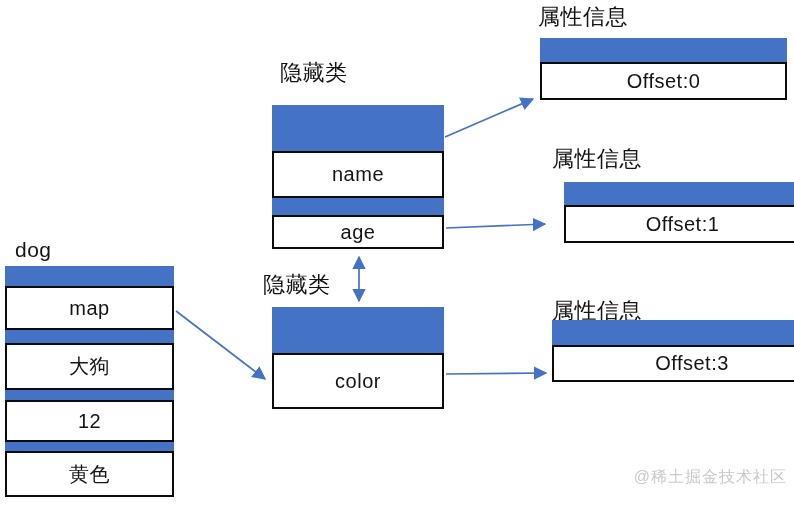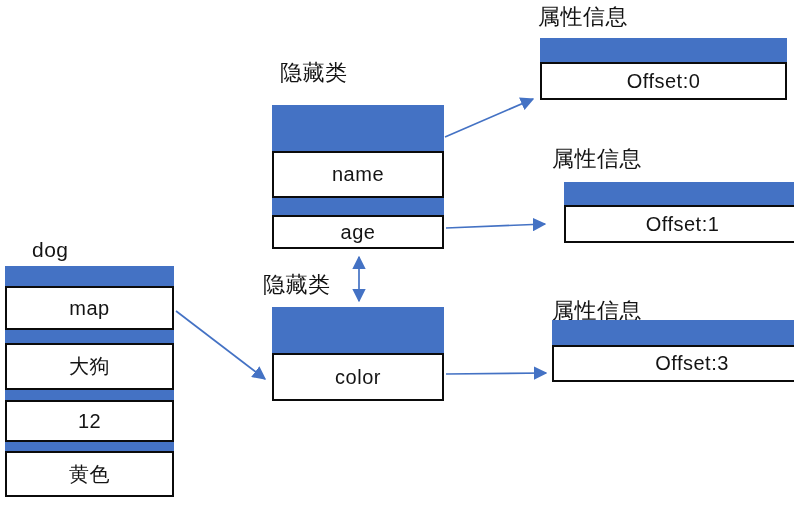--- a/index.html
+++ b/index.html
@@ -45,21 +45,21 @@
         <path class="ah" d="M0,0 L10,5 L0,10 Z"></path>
       </marker>
     </defs>
     <line x1="176" y1="311" x2="265" y2="379" marker-end="url(#ah)"></line>
     <line x1="445" y1="137" x2="533" y2="99" marker-end="url(#ah)"></line>
     <line x1="446" y1="228" x2="545" y2="224" marker-end="url(#ah)"></line>
     <line x1="359" y1="257" x2="359" y2="301" marker-start="url(#ah)" marker-end="url(#ah)"></line>
     <line x1="446" y1="374" x2="546" y2="373" marker-end="url(#ah)"></line>
   </svg>
 
-  <div class="label" style="left:32px;top:237px;font-size:21px;">dog</div>
+  <div class="label" style="left:15px;top:237px;font-size:21px;">dog</div>
   <div class="box" style="left:5px;top:266px;width:169px;text-align:center;">
     <div class="hdr" style="height:20px"></div>
     <div class="cell" style="height:44px">map</div>
     <div class="sep" style="height:13px"></div>
     <div class="cell" style="height:47px">大狗</div>
     <div class="sep" style="height:10px"></div>
     <div class="cell" style="height:42px">12</div>
     <div class="sep" style="height:9px"></div>
     <div class="cell" style="height:46px">黄色</div>
   </div>
@@ -68,35 +68,36 @@
   <div class="box" style="left:272px;top:93px;width:172px;margin-top:12px;">
     <div class="hdr" style="height:46px"></div>
     <div class="cell" style="height:47px">name</div>
     <div class="sep" style="height:17px"></div>
     <div class="cell" style="height:34px">age</div>
   </div>
 
   <div class="label" style="left:263px;top:272px;">隐藏类</div>
   <div class="box" style="left:272px;top:307px;width:172px;">
     <div class="hdr" style="height:46px"></div>
-    <div class="cell" style="height:48px">color</div>
+    <div class="cell" style="height:56px">color</div>
   </div>
 
   <div class="label" style="left:538px;top:4px;">属性信息</div>
   <div class="box" style="left:540px;top:38px;width:247px;">
     <div class="hdr" style="height:24px"></div>
     <div class="cell" style="height:38px">Offset:0</div>
   </div>
 
   <div class="label" style="left:552px;top:146px;">属性信息</div>
   <div class="box" style="left:551px;top:182px;width:237px;padding-left:13px;">
     <div class="hdr" style="height:23px"></div>
     <div class="cell" style="height:38px">Offset:1</div>
   </div>
 
   <div class="label" style="left:552px;top:298px;">属性信息</div>
   <div class="box" style="left:552px;top:320px;width:280px;">
     <div class="hdr" style="height:25px"></div>
     <div class="cell" style="height:37px">Offset:3</div>
   </div>
 
+  <div class="watermark">@稀土掘金技术社区</div>
 
 </div>
 
 </body></html>

